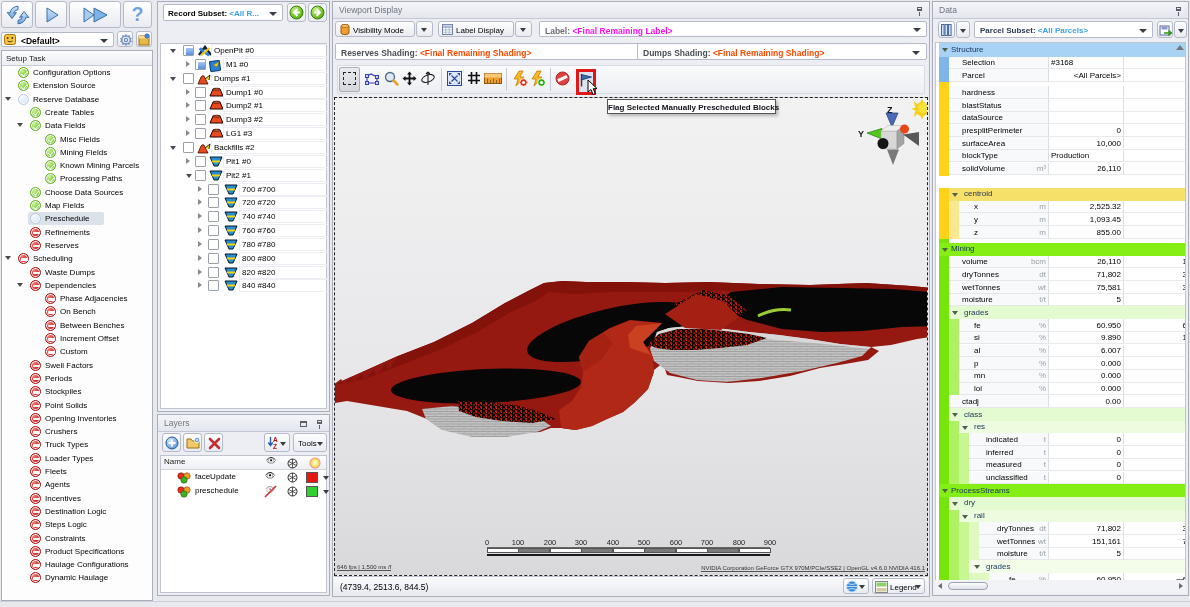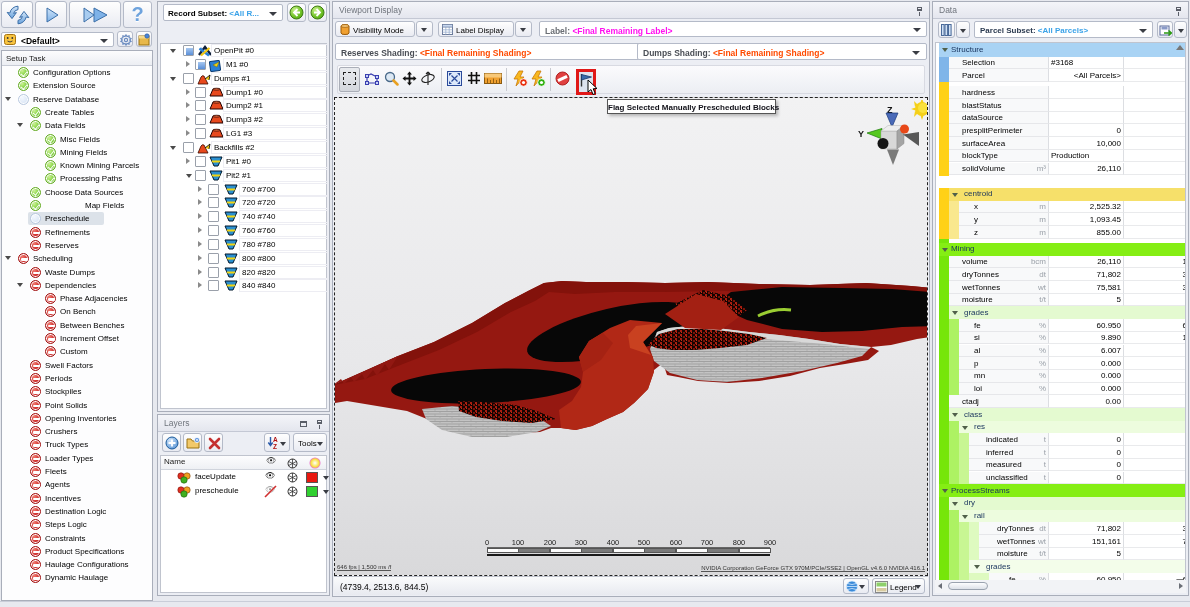--- a/index.html
+++ b/index.html
@@ -127,21 +127,21 @@
 <div class="treerow" style="left:0;top:106.4px;width:152px;">
         <span class="gcheck" style="position:absolute;left:43px;top:1px;"></span>
         <span style="position:absolute;left:58px;top:0;">Processing Paths</span>
       </div>
 <div class="treerow" style="left:0;top:119.7px;width:152px;">
         <span class="gcheck" style="position:absolute;left:28px;top:1px;"></span>
         <span style="position:absolute;left:43px;top:0;">Choose Data Sources</span>
       </div>
 <div class="treerow" style="left:0;top:133.0px;width:152px;">
         <span class="gcheck" style="position:absolute;left:28px;top:1px;"></span>
-        <span style="position:absolute;left:43px;top:0;margin-left:40px;">Map Fields</span>
+        <span style="position:absolute;left:43px;top:0;">Map Fields</span>
       </div>
 <div class="treerow" style="left:0;top:146.3px;width:152px;">
         <div style="position:absolute;left:26px;top:0;width:76px;height:13px;background:#dce2e9;border-radius:2px;"></div>
         <span class="bcircle" style="position:absolute;left:28px;top:1px;"></span>
         <span style="position:absolute;left:43px;top:0;">Preschedule</span>
       </div>
 <div class="treerow" style="left:0;top:159.6px;width:152px;">
         <span class="rminus" style="position:absolute;left:28px;top:1px;"></span>
         <span style="position:absolute;left:43px;top:0;">Refinements</span>
       </div>

